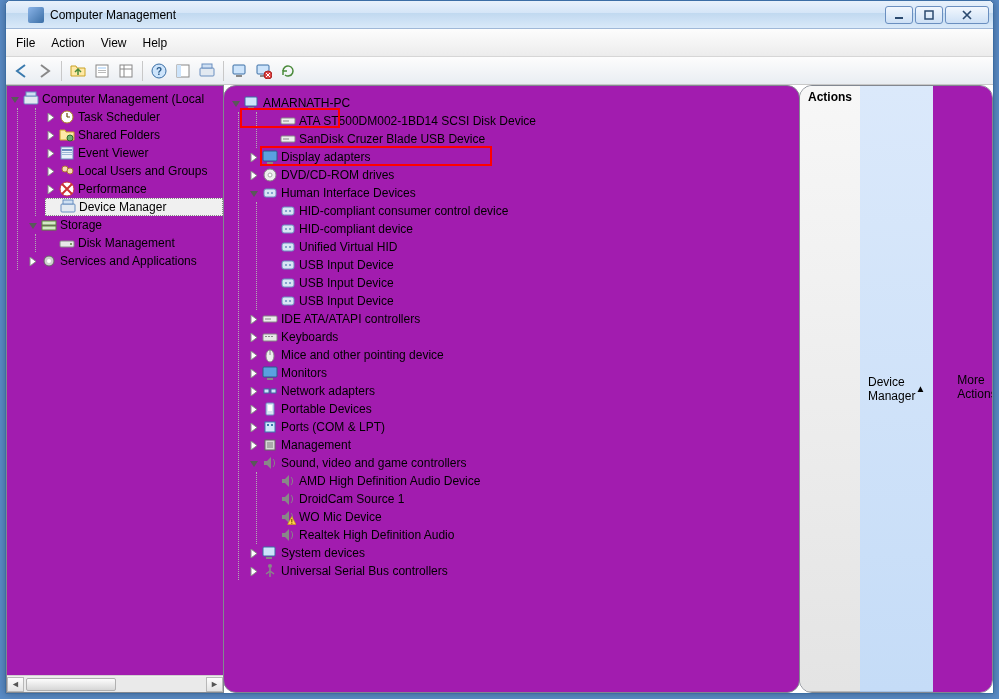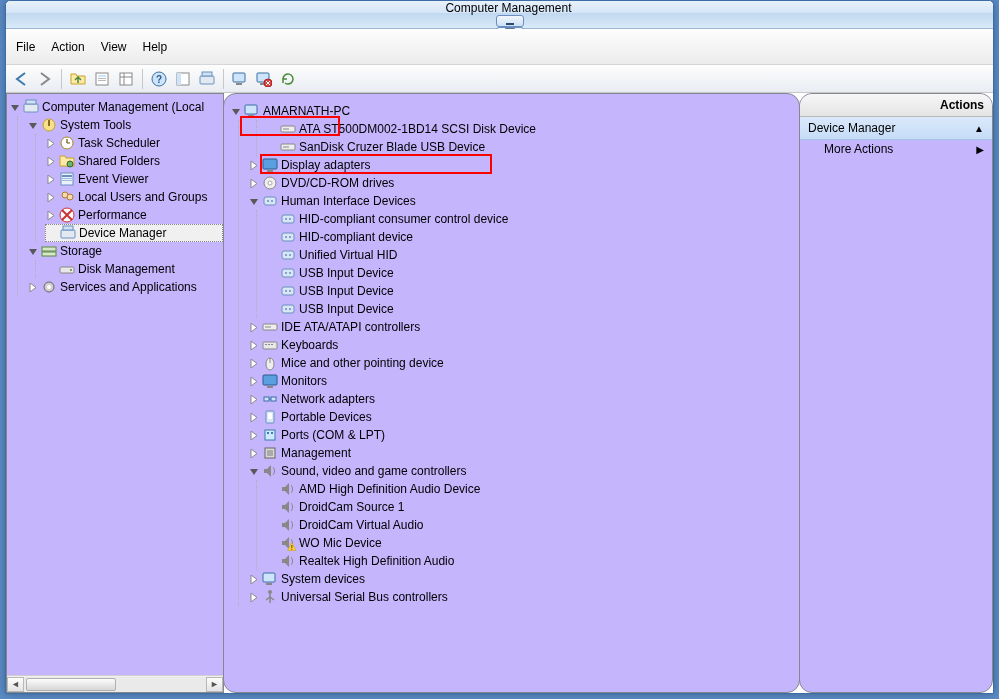--- a/index.html
+++ b/index.html
@@ -23,21 +23,20 @@
     box-shadow: 0 0 8px rgba(0,0,0,0.3);
   }
   .titlebar {
     height: 28px;
     background: linear-gradient(to bottom, #e8f1fb 0%, #d4e5f7 45%, #c1d9f0 46%, #d9e9f9 100%);
     border-bottom: 1px solid #a0b8d8;
     display: flex;
     align-items: center;
     padding: 0 4px 0 22px;
     border-radius: 5px 5px 0 0;
-    flex-direction: column;
   }
   .titlebar .icon {
     width: 16px; height: 16px;
     margin-right: 6px;
     background: linear-gradient(135deg,#8ab4e8,#3a6ea5);
     border-radius: 2px;
     display:inline-block;
   }
   .titlebar .title { color: #000; font-size: 12px; }
   .titlebar .spacer { flex: 1; }
@@ -47,21 +46,21 @@
     border: 1px solid #6a8fc0;
     border-radius: 3px;
     background: linear-gradient(to bottom,#f2f7fd,#cde0f5);
     display: flex; align-items: center; justify-content: center;
     font-size: 11px; font-weight: bold; color: #2b4a6f;
     cursor: default;
   }
   .winbtn.close { width: 44px; background: linear-gradient(to bottom,#f2f7fd,#cde0f5); }
   .winbtn svg { width:10px; height:10px; }
   .menubar {
-    height: 36px;
+    height: 28px;
     background: linear-gradient(to bottom,#fdfdfd,#ececec);
     border-bottom: 1px solid #d6d6d6;
     display: flex;
     align-items: center;
     padding: 0 2px;
   }
   .menuitem {
     padding: 2px 8px;
     cursor: default;
   }
@@ -88,21 +87,21 @@
     margin: 0 3px;
   }
   .content {
     flex: 1;
     display: flex;
     overflow: hidden;
     background: #fff;
   }
   .pane {
     border: 1px solid #828790;
-    background: #c4b5fd;
+    background: #a21caf;
     overflow: auto;
     position: relative;
   }
   .pane.left {
     width: 218px;
     display:flex; flex-direction:column;
   }
   .pane.left .tree-scroll { flex:1; overflow:auto; }
   .hscroll {
     height:17px;
@@ -121,21 +120,21 @@
   .hscroll .track { flex:1; height:15px; background:#eaeaea; position:relative; }
   .hscroll .thumb { position:absolute; left:2px; top:1px; height:13px; width:90px;
     background:linear-gradient(to bottom,#fdfdfd,#d6d6d6);
     border:1px solid #b0b0b0; border-radius:2px; }
   .pane.middle {
     flex: 1;
     padding: 4px 0 4px 4px;
   }
   .pane.right {
     width: 194px;
-    display:flex; flex-direction:column;text-align:right;
+    display:flex; 
   }
   .pane + .pane { margin-left: -1px; border-radius: 13px; }
   .actions-header {
     background: linear-gradient(to bottom,#f7f7f7,#e4e4e4);
     border-bottom: 1px solid #b8b8b8;
     padding: 4px 8px;
     font-weight: bold;
   }
   .actions-sub {
     background: linear-gradient(to bottom,#dbe9fb,#c5dcf7);
@@ -448,33 +447,20 @@
                 </span>
             <span class="ticon">
                   <svg viewBox="0 0 16 16">
                     <use href="#i-devmgr"></use>
                   </svg>
                 </span>
             <span class="tlabel">Computer Management (Local</span>
           </div>
           <div class="children">
             <div class="tnode">
-              <div class="trow">
-                <span class="exp">
-                      <svg viewBox="0 0 9 9">
-                        <use href="#i-expander-open"></use>
-                      </svg>
-                    </span>
-                <span class="ticon">
-                      <svg viewBox="0 0 16 16">
-                        <use href="#i-wrench"></use>
-                      </svg>
-                    </span>
-                <span class="tlabel">System Tools</span>
-              </div>
               <div class="children">
                 <div class="trow">
                   <span class="exp">
                         <svg viewBox="0 0 9 9">
                           <use href="#i-expander-closed"></use>
                         </svg>
                       </span>
                   <span class="ticon">
                         <svg viewBox="0 0 16 16">
                           <use href="#i-clock"></use>
@@ -868,29 +854,20 @@
                         <use href="#i-speaker"></use>
                       </svg>
                     </span>
                     <span class="tlabel">DroidCam Source 1</span>
                   </div>
                 <div class="trow">
                     <span class="exp none"></span>
                     <span class="ticon">
                       <svg viewBox="0 0 16 16">
                         <use href="#i-speaker"></use>
-                      </svg>
-                    </span>
-                    <span class="tlabel">DroidCam Virtual Audio</span>
-                  </div>
-                <div class="trow">
-                    <span class="exp none"></span>
-                    <span class="ticon">
-                      <svg viewBox="0 0 16 16">
-                        <use href="#i-speaker"></use>
                         <g transform="translate(7 7) scale(0.6)">
                           <use href="#i-warn"></use>
                         </g>
                       </svg>
                     </span>
                     <span class="tlabel">WO Mic Device</span>
                   </div>
                 <div class="trow">
                     <span class="exp none"></span>
                     <span class="ticon">

